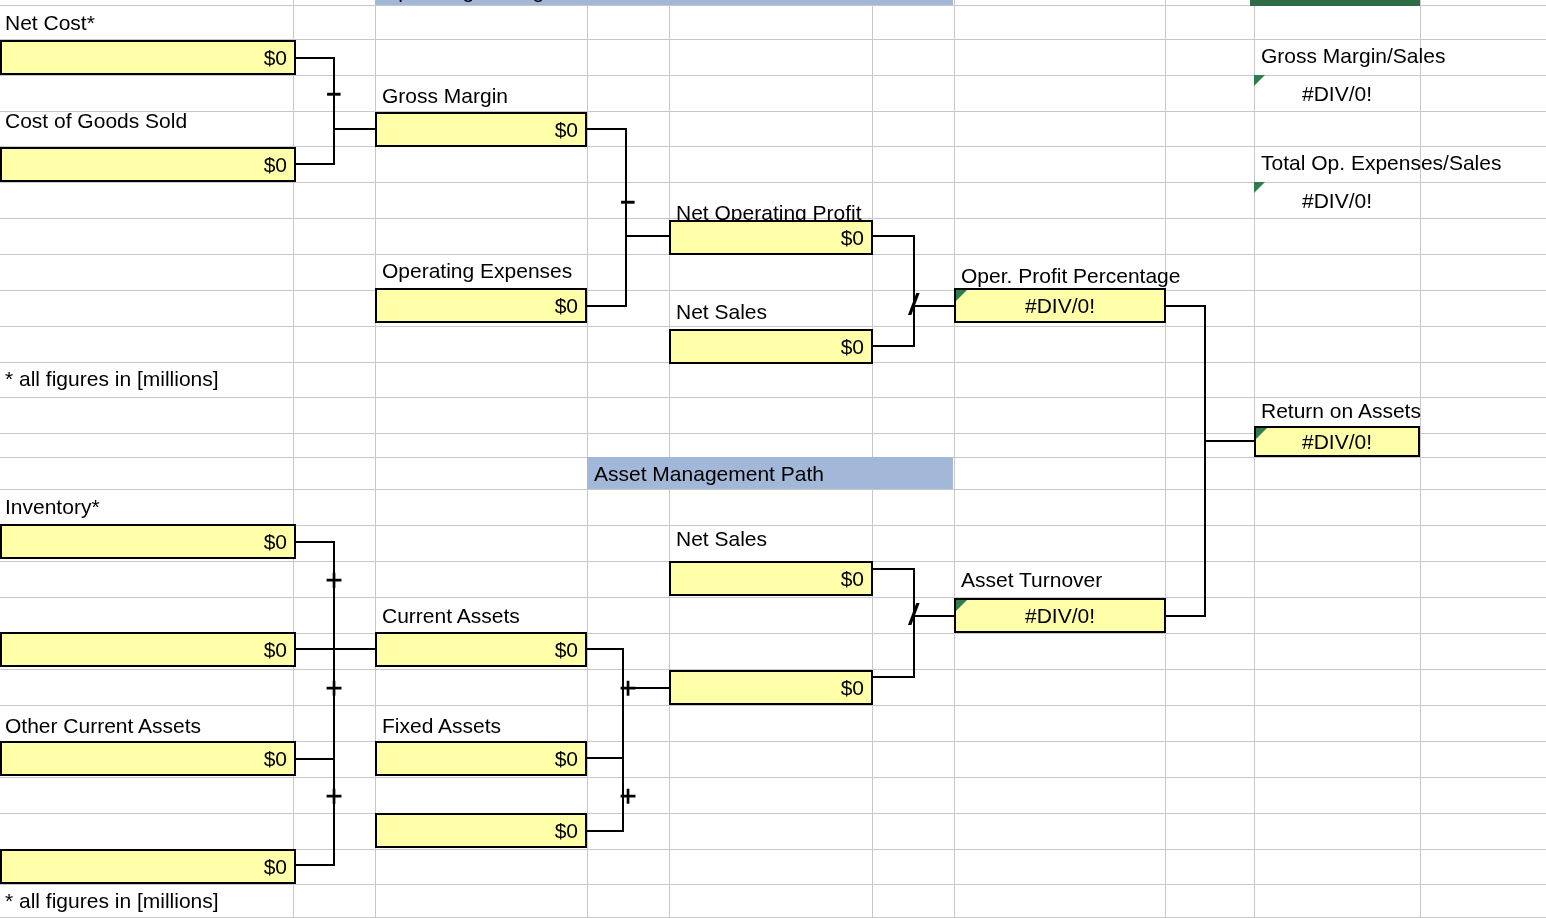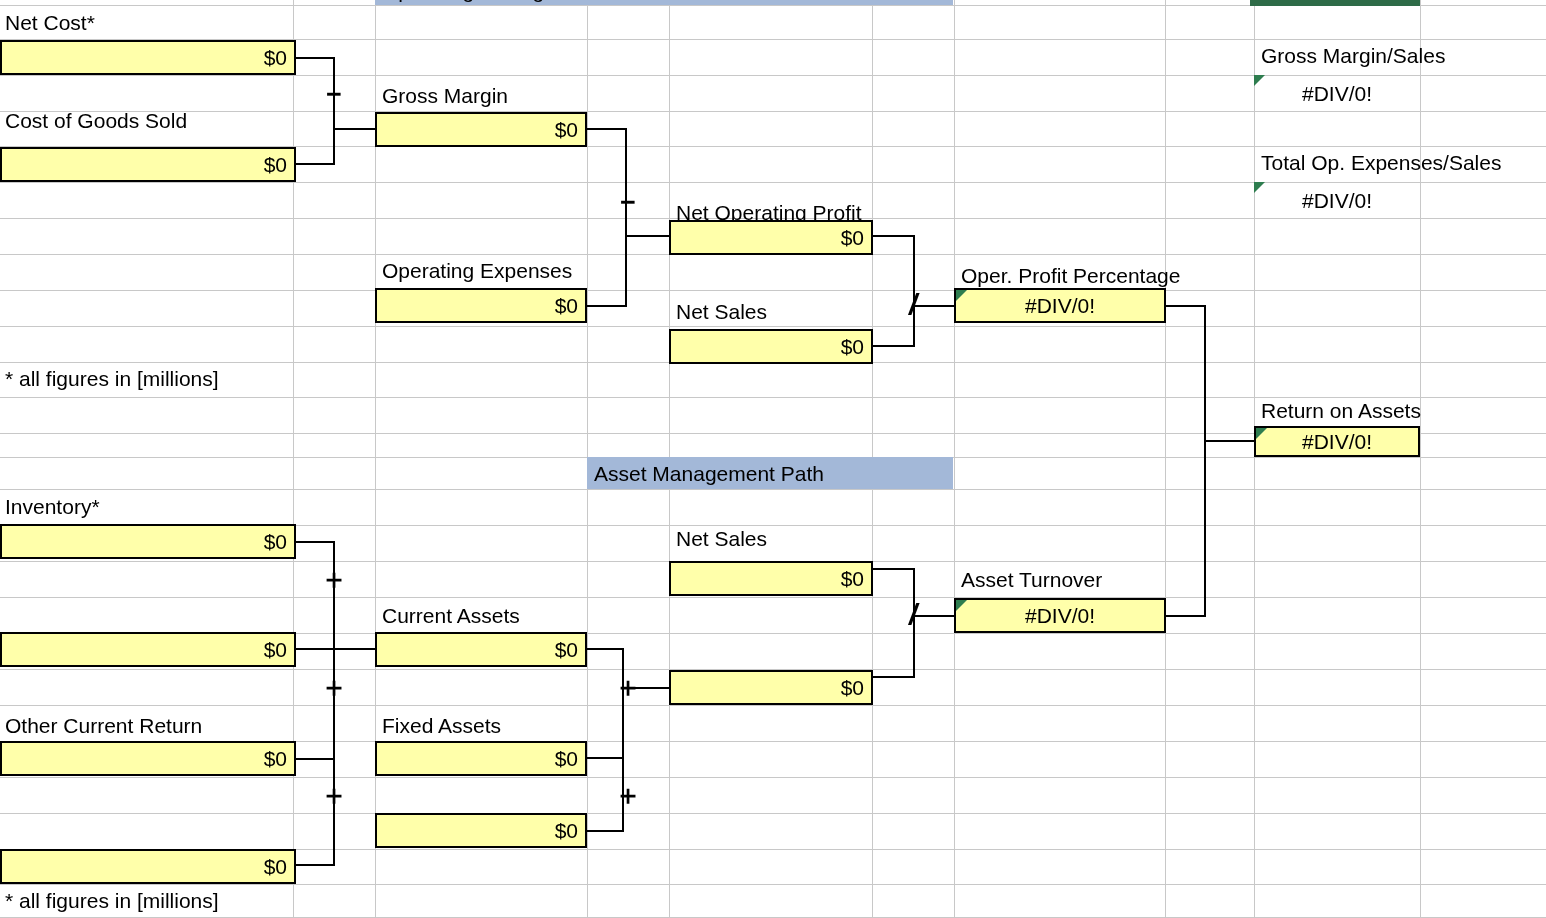--- a/index.html
+++ b/index.html
@@ -235,21 +235,21 @@
   <div class="ln-h" style="left:1164px; top:615px; width:42px;"></div>
   <div class="ln-h" style="left:1204px; top:440px; width:52px;"></div>
 
   <div class="lbl" style="left:0px; top:362px; width:293px; height:33px;">* all figures in [millions]</div>
 
   <div class="lbl" style="left:0px; top:490px; width:293px; height:33px;">Inventory*</div>
   <div class="inputbox" style="left:0px; top:524px; width:296px; height:35px;">$0</div>
 
   <div class="inputbox" style="left:0px; top:632px; width:296px; height:35px;">$0</div>
 
-  <div class="lbl" style="left:0px; top:709px; width:293px; height:33px;">Other Current Return</div>
+  <div class="lbl" style="left:0px; top:709px; width:293px; height:33px;">Other Current Assets</div>
   <div class="inputbox" style="left:0px; top:741px; width:296px; height:35px;">$0</div>
 
   <div class="inputbox" style="left:0px; top:849px; width:296px; height:35px;">$0</div>
 
   <div class="op" style="left:293px; top:561px; width:82px; height:36px;">＋</div>
   <div class="op" style="left:293px; top:669px; width:82px; height:36px;">＋</div>
   <div class="op" style="left:293px; top:777px; width:82px; height:36px;">＋</div>
 
   <div class="ln-h" style="left:296px; top:541px; width:39px;"></div>
   <div class="ln-v" style="left:333px; top:541px; height:325px;"></div>

